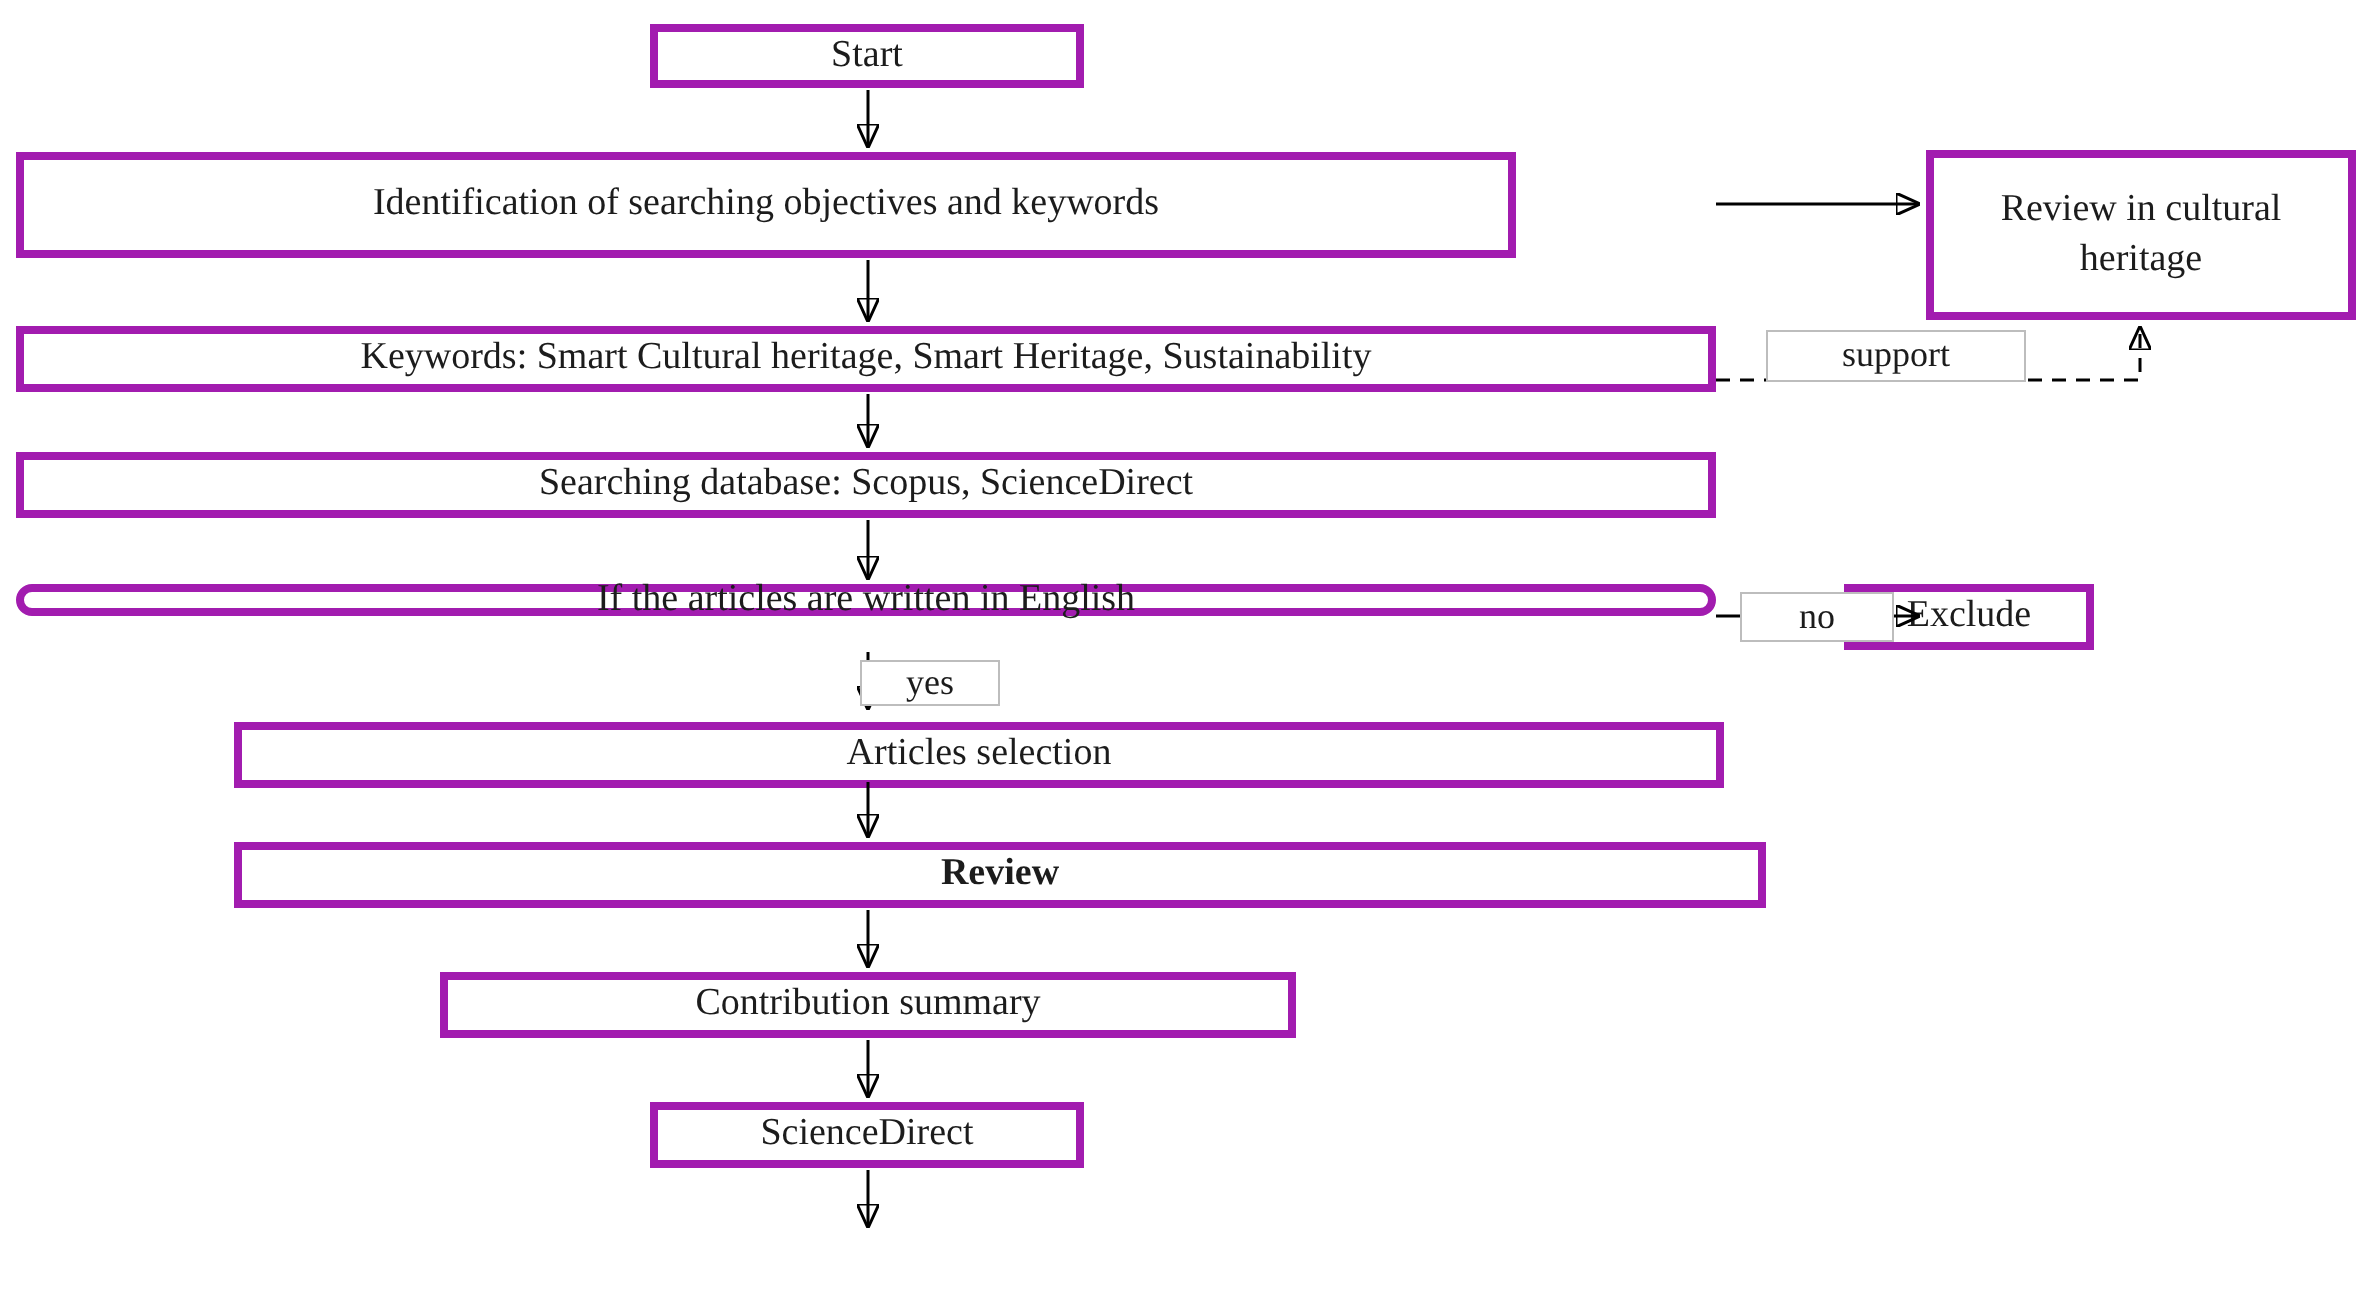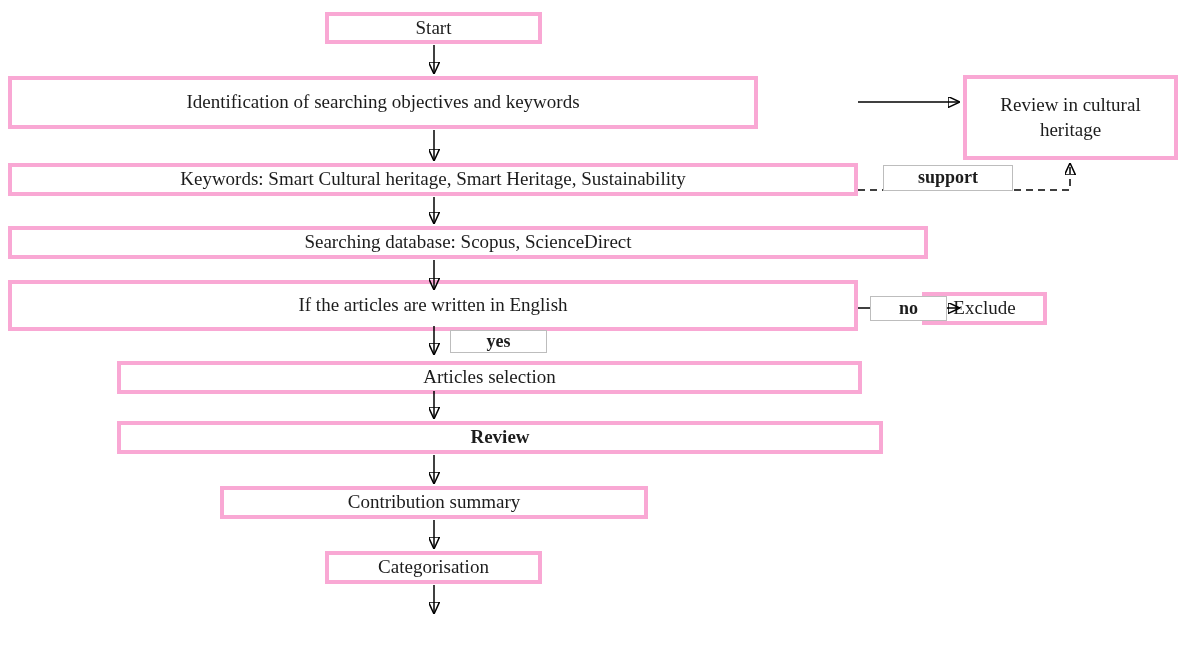--- a/index.html
+++ b/index.html
@@ -9,41 +9,40 @@
     position: relative;
     width: 1185px;
     height: 658px;
     background: #ffffff;
     font-family: "Liberation Serif", "DejaVu Serif", serif;
     color: #1c1c1c;
     overflow: hidden;
   }
   .node {
     position: absolute;
-    border: 4px solid #f9a8d4;
+    border: 4px solid #a21caf;
     background: #ffffff;
     display: flex;
     align-items: center;
     justify-content: center;
     text-align: center;
     font-size: 19px;
     line-height: 1.3;
     padding: 0 10px;
   }
   .tag {
     position: absolute;
     border: 1px solid #bdbdbd;
     background: #ffffff;
     display: flex;
     align-items: center;
     justify-content: center;
     text-align: center;
     font-size: 18px;
     line-height: 1.1;
-    font-weight: bold;
   }
   svg.wires {
     position: absolute;
     left: 0; top: 0;
     width: 1185px; height: 658px;
     pointer-events: none;
   }
   svg.wires line, svg.wires path { stroke: #000000; stroke-width: 1.5; fill: none; }
   svg.wires path.dashed { stroke-dasharray: 7 5; }
 </style>
@@ -53,33 +52,33 @@
 <div class="canvas">
 
   <div class="node" style="left:325px; top:12px; width:217px; height:32px;">Start</div>
 
   <div class="node" style="left:8px; top:76px; width:750px; height:53px;">Identification of searching objectives and keywords</div>
 
   <div class="node" style="left:963px; top:75px; width:215px; height:85px;">Review in cultural heritage</div>
 
   <div class="node" style="left:8px; top:163px; width:850px; height:33px;">Keywords: Smart Cultural heritage, Smart Heritage, Sustainability</div>
 
-  <div class="node" style="left:8px; top:226px; width:920px; height:33px;">Searching database: Scopus, ScienceDirect</div>
+  <div class="node" style="left:8px; top:226px; width:850px; height:33px;">Searching database: Scopus, ScienceDirect</div>
 
-  <div class="node" style="left:8px; top:280px; width:850px; height:51px;">If the articles are written in English</div>
+  <div class="node" style="left:8px; top:292px; width:850px; height:16px;border-radius:12px;">If the articles are written in English</div>
 
   <div class="node" style="left:922px; top:292px; width:125px; height:33px;">Exclude</div>
 
   <div class="node" style="left:117px; top:361px; width:745px; height:33px;">Articles selection</div>
 
   <div class="node" style="left:117px; top:421px; width:766px; height:33px;font-weight:bold;">Review</div>
 
   <div class="node" style="left:220px; top:486px; width:428px; height:33px;">Contribution summary</div>
 
-  <div class="node" style="left:325px; top:551px; width:217px; height:33px;">Categorisation</div>
+  <div class="node" style="left:325px; top:551px; width:217px; height:33px;">ScienceDirect</div>
 
 
   <svg class="wires" viewBox="0 0 1185 658" xmlns="http://www.w3.org/2000/svg" aria-hidden="true">
     <defs>
       <marker id="ah" markerUnits="userSpaceOnUse" markerWidth="12" markerHeight="11" viewBox="0 0 12 11" refX="11" refY="5.5" orient="auto">
         <path d="M0,0 L12,5.5 L0,11 Z" fill="#000000" stroke="none"></path>
       </marker>
     </defs>
 
     <line x1="434" y1="45" x2="434" y2="73" marker-end="url(#ah)"></line>
@@ -93,15 +92,15 @@
     <line x1="434" y1="391" x2="434" y2="418" marker-end="url(#ah)"></line>
     <line x1="434" y1="455" x2="434" y2="483" marker-end="url(#ah)"></line>
     <line x1="434" y1="520" x2="434" y2="548" marker-end="url(#ah)"></line>
     <line x1="434" y1="585" x2="434" y2="613" marker-end="url(#ah)"></line>
   </svg>
 
   <div class="tag" style="left:883px; top:165px; width:130px; height:26px;">support</div>
 
   <div class="tag" style="left:870px; top:296px; width:77px; height:25px;">no</div>
 
-  <div class="tag" style="left:450px; top:330px; width:97px; height:23px;">yes</div>
+  <div class="tag" style="left:430px; top:330px; width:70px; height:23px;">yes</div>
 
 </div>
 
 </body></html>

